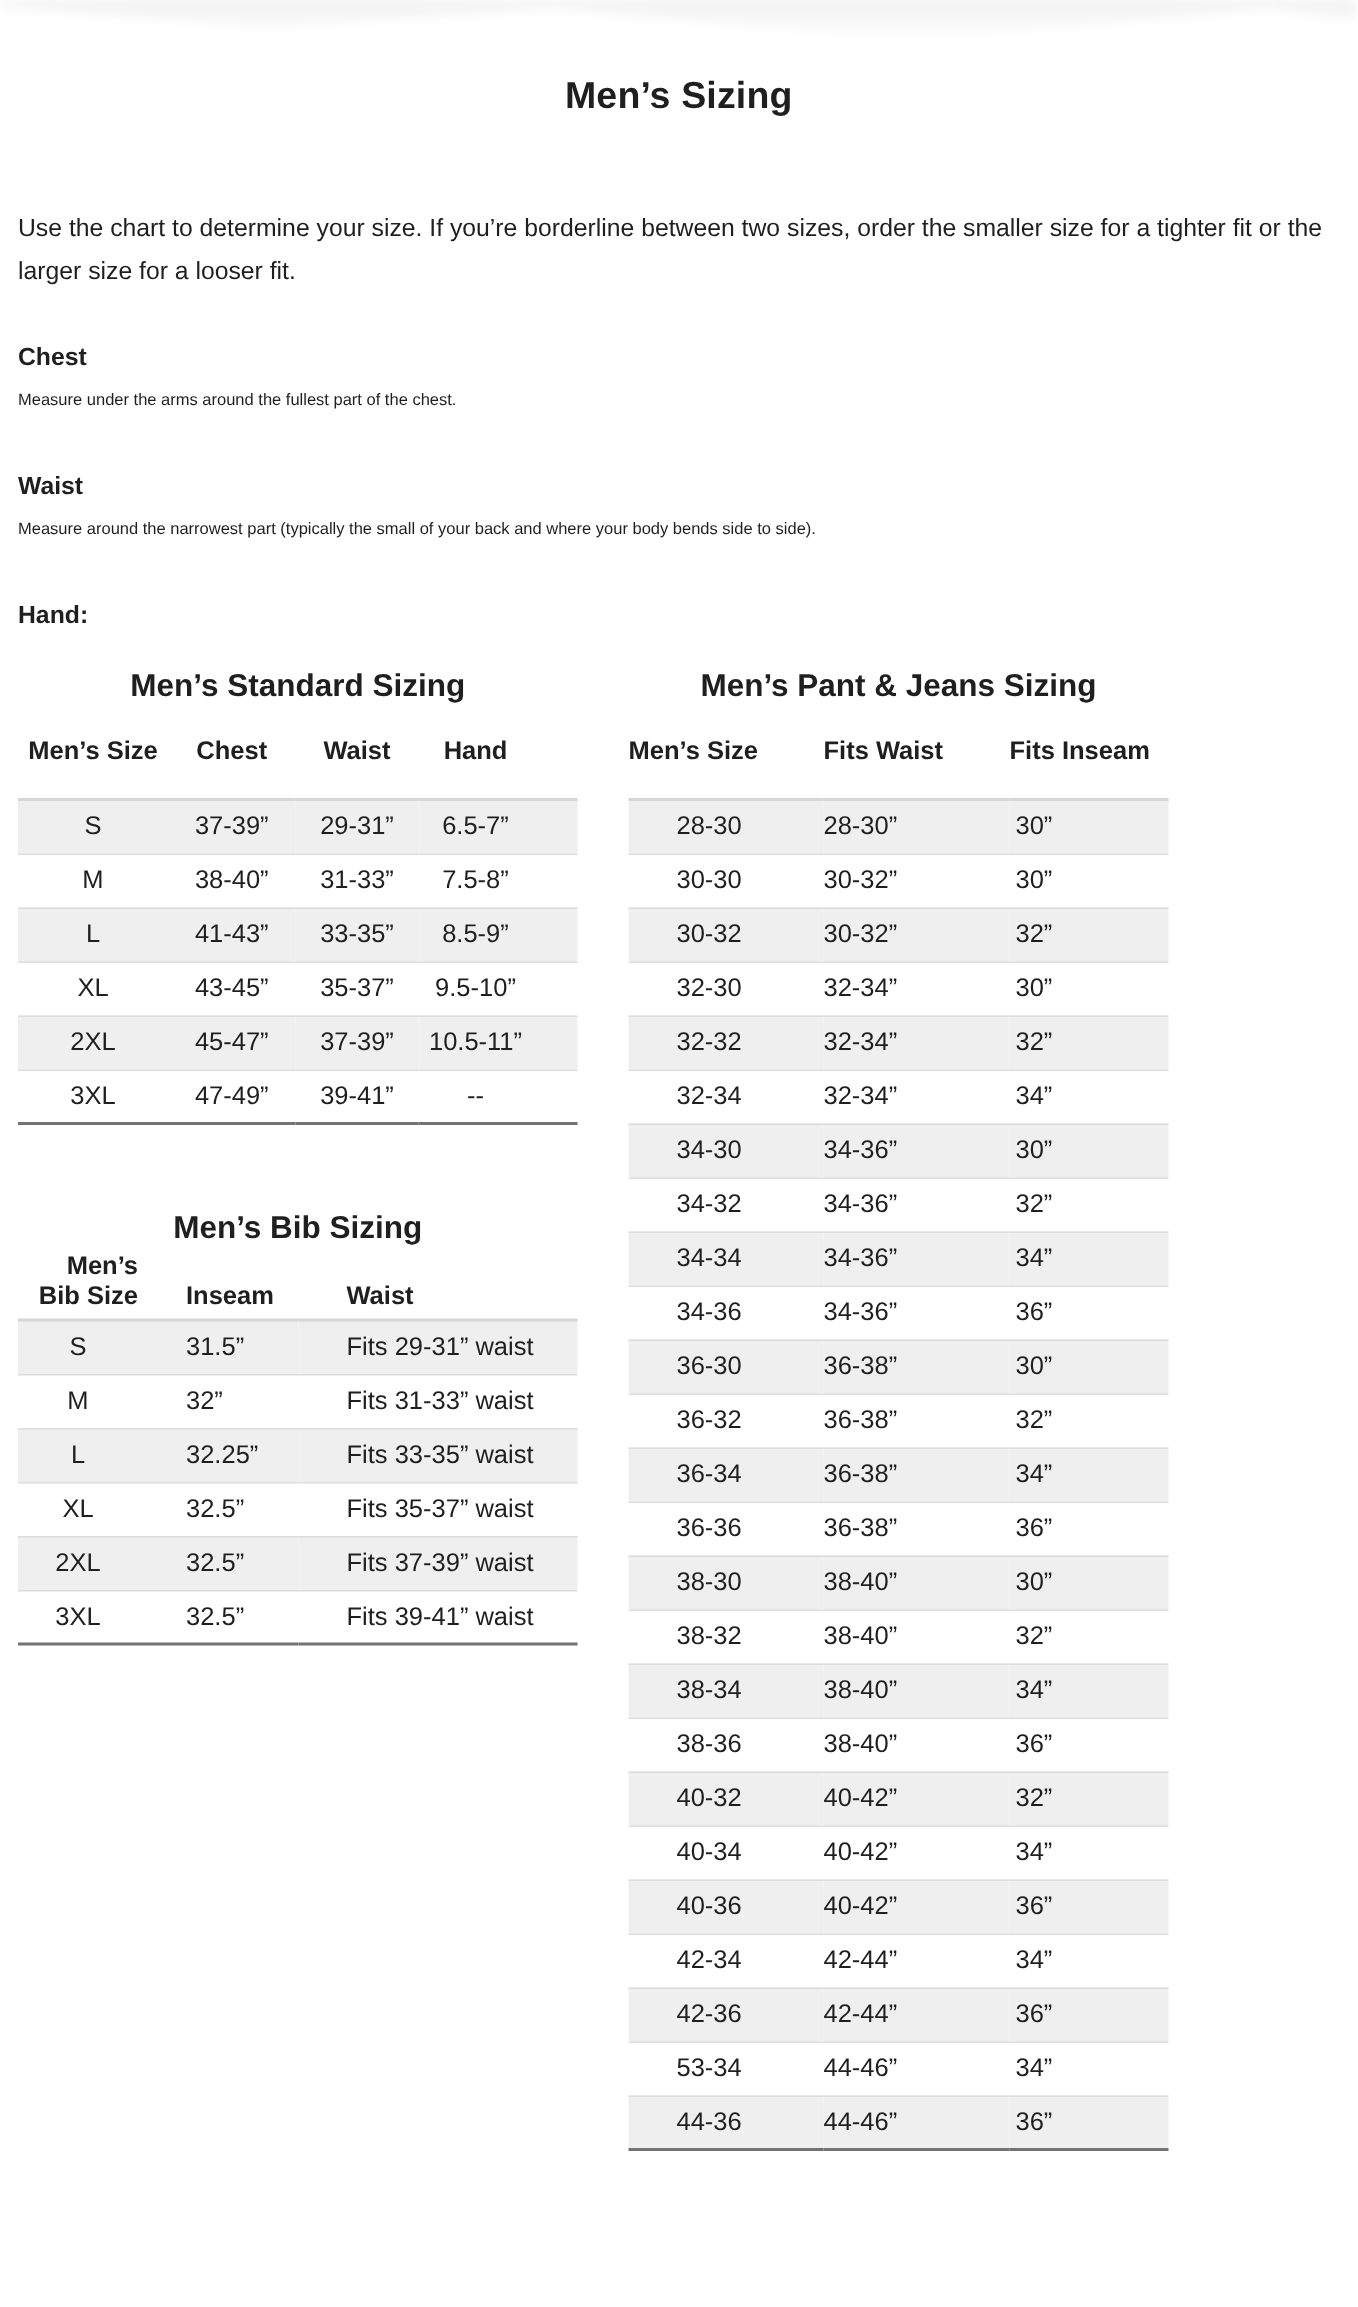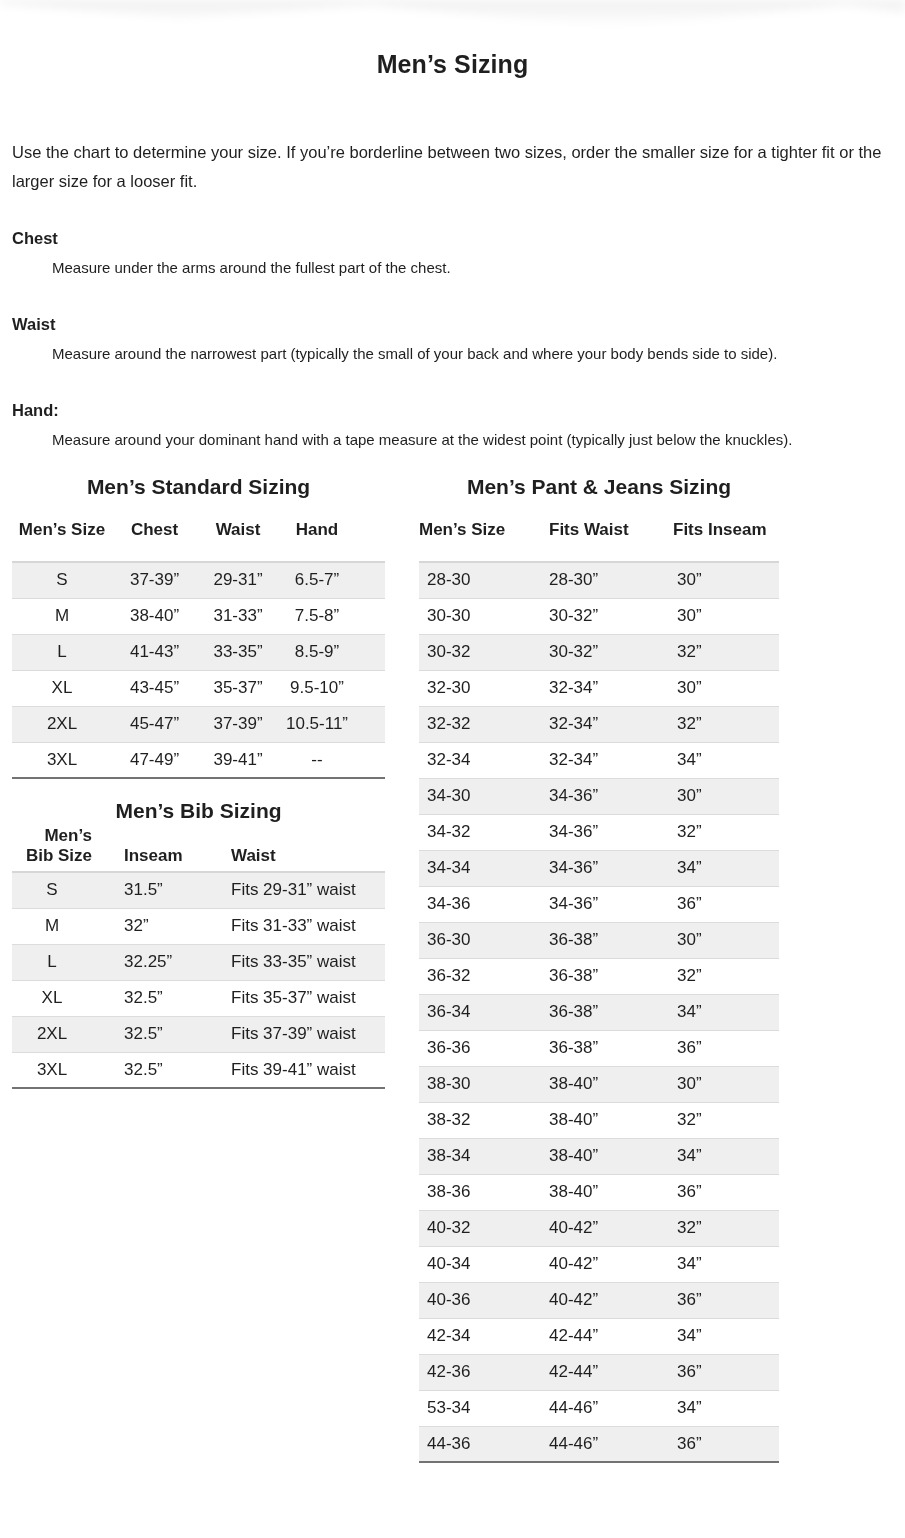--- a/index.html
+++ b/index.html
@@ -13,21 +13,21 @@
   }
   .top-edge { position:absolute; top:0; left:0; width:905px; height:34px; filter:blur(4px); pointer-events:none; }
   .content { position:relative; padding:0 12px; }
 
   .page-title { font-size:25px; font-weight:700; line-height:28px; margin-top:50px; letter-spacing:0.1px;text-align:center; }
 
   .intro { margin-top:60px; font-size:16.5px; line-height:29px; max-width:880px; }
 
   .guide { margin-top:28px; }
   .guide-label { font-weight:700; font-size:16.5px; line-height:29px; }
-  .guide-text  { font-size:15px; line-height:29px; max-width:880px;margin-left:40px; }
+  .guide-text  { font-size:11px; line-height:29px; max-width:880px; }
   .guide-text.narrow { max-width:862px; }
 
   .tables { display:flex; margin-top:20px; }
   .left-col  { width:373px; }
   .right-col { width:360px; margin-left:34px; }
 
   .sizing-title { font-size:21px; font-weight:700; line-height:26px; text-align:center; }
 
   table { border-collapse:collapse; table-layout:fixed; font-size:17px; }
   thead tr { border-bottom:2px solid #d6d6d6; }
@@ -37,32 +37,32 @@
   tbody tr:first-child { border-top:none; }
   tbody tr:last-child  { border-bottom:2px solid #737373;margin-top:13px; }
   tbody tr:nth-child(odd) { background:#efefef; }
 
   
   .standard-table { width:373px; margin-top:20px; }
   .standard-table th, .standard-table td { text-align:center; }
   .standard-table th:nth-child(4), .standard-table td:nth-child(4) { padding-right:30px; }
 
   
-  .bib-title { margin-top:19px; }
+  .bib-title { margin-top:56px; }
   .bib-table { width:373px; margin-top:2px; }
   .bib-table th { padding-bottom:5px; }
   .bib-table th:nth-child(1) { text-align:right; padding-left:1px; }
   .bib-table td:nth-child(1) { text-align:center; }
   .bib-table th:nth-child(2), .bib-table td:nth-child(2),
   .bib-table th:nth-child(3), .bib-table td:nth-child(3) { text-align:left; padding-left:32px; }
 
   
   .pant-table { width:360px; margin-top:20px; }
   .pant-table th, .pant-table td { text-align:left; }
-  .pant-table td:nth-child(1) { padding-left:8px; }
+  .pant-table td:nth-child(1) { padding-left:32px; }
   .pant-table th:nth-child(1) { padding-left:0; }
   .pant-table td:nth-child(3) { padding-left:4px; }
 </style>
 </head>
 <body>
 
 <svg class="top-edge" viewBox="0 0 905 34" preserveAspectRatio="none" aria-hidden="true">
   <defs>
     <linearGradient id="fadeg" x1="0" y1="0" x2="0" y2="1">
       <stop offset="0" stop-color="#000000" stop-opacity="0.06"></stop>
@@ -83,21 +83,20 @@
     <div class="guide-text">Measure under the arms around the fullest part of the chest.</div>
   </div>
 
   <div class="guide">
     <div class="guide-label">Waist</div>
     <div class="guide-text narrow">Measure around the narrowest part (typically the small of your back and where your body bends side to side).</div>
   </div>
 
   <div class="guide">
     <div class="guide-label">Hand:</div>
-    <div class="guide-text">Measure around your dominant hand with a tape measure at the widest point (typically just below the knuckles).</div>
   </div>
 
   <div class="tables">
 
     <div class="left-col">
       <div class="sizing-title">Men’s Standard Sizing</div>
       <table class="standard-table">
         <colgroup>
             <col style="width:100px">
             <col style="width:85px">

